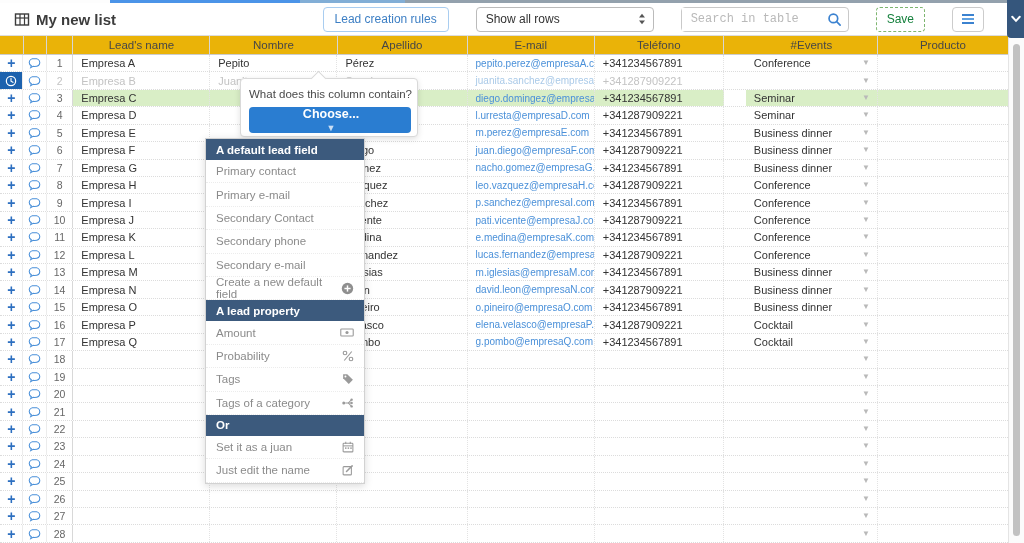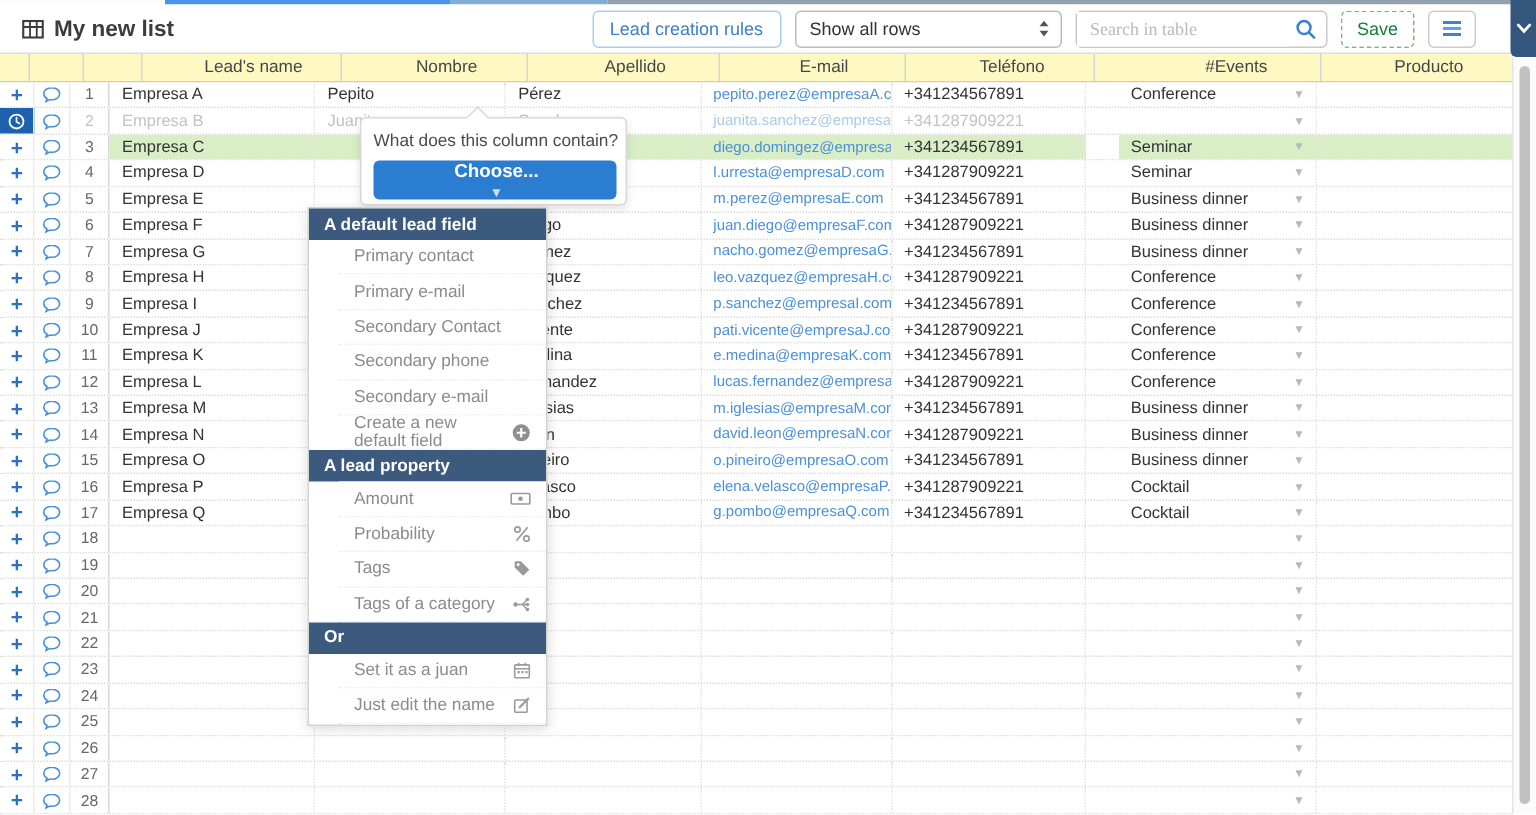--- a/index.html
+++ b/index.html
@@ -12,36 +12,36 @@
   .ts-a { width:110px; background:#fdfdfd; }
   .ts-b { width:190px; background:#4b94e8; }
   .ts-c { width:105px; background:#82aed6; }
   .ts-d { flex:1; background:#93a1ad; }
 
   
   .toolbar { position:absolute; top:3px; left:0; width:1024px; height:33px; background:#fff;
              border-bottom:1px solid #ddd; display:flex; align-items:center; padding:0 40px 0 14px; }
   .title-wrap { display:flex; align-items:center; gap:6px; }
   .page-title { font-size:15px; font-weight:bold; color:#3c3c3c; }
-  .tb-right { margin-left:auto; display:flex; align-items:flex-end; gap:9px; }
+  .tb-right { margin-left:auto; display:flex; align-items:flex-end; gap:27px; }
   .btn { border-radius:4px; background:#fff; font-size:12px; height:25px; display:flex; align-items:center; cursor:pointer; }
   .btn-rules { border:1px solid #a9cdf0; color:#3d7fc4; padding:0 11px; }
   .select-rows { border:1px solid #bbb; color:#333; width:178px; padding:0 6px 0 9px; justify-content:space-between; }
   .search-group { border:1px solid #c9c9c9; border-radius:4px; height:25px; display:flex; align-items:center; width:168px; background:#fff; }
-  .search-input { border:none; outline:none; flex:1; height:100%; padding:0 4px 0 9px; font-size:12px; color:#555; font-family:Liberation Serif, serif; min-width:0; }
+  .search-input { border:none; outline:none; flex:1; height:100%; padding:0 4px 0 9px; font-size:12px; color:#555; font-family:Liberation Mono, monospace; min-width:0; }
   .search-input::placeholder { color:#b9b9b9; }
   .search-btn { width:26px; height:100%; display:flex; align-items:center; justify-content:center; cursor:pointer; }
   .btn-save { border:1px dashed #7db56f; color:#15803d; padding:0 10px; }
   .btn-menu { border:1px solid #ccc; padding:0 8px; }
   .corner-tab { position:absolute; top:0; right:0; width:17px; height:38px; background:#35567c; z-index:40;
                 display:flex; align-items:center; justify-content:center; border-radius:0 0 0 4px; cursor:pointer; }
 
   
   .table-area { position:absolute; top:36px; left:0; width:1008px; height:507px; }
-  .t-head { display:flex; height:19px; background:#fef9c3; border-bottom:1px solid #ccc;gap:16px; }
+  .t-head { display:flex; height:19px; background:#eab308; border-bottom:1px solid #ccc; }
   .h-cell { height:100%; display:flex; align-items:center; justify-content:center; font-size:11.5px; color:#474747;
             border-right:1px solid #d6d6d6; overflow:hidden; white-space:nowrap; cursor:pointer; }
   .t-body { position:relative; }
   .t-row { display:flex; height:17.43px; border-bottom:1px dotted #dcdcdc; background:#fff; }
   .c { height:100%; display:flex; align-items:center; border-right:1px dotted #e3e3e3; overflow:hidden;
        white-space:nowrap; font-size:11px; color:#333; padding:0 0 0 8px; cursor:pointer; }
   .col0 { width:24px; } .col1 { width:24px; } .col2 { width:27px; }
   .col3 { width:140px; } .col4 { width:130px; } .col5 { width:133px; }
   .col6 { width:130px; } .col7 { width:132px; } .col8 { width:135px;margin-left:22px; } .col9 { width:133px; border-right:none; }
   .c.col0, .c.col1, .c.col2 { justify-content:center; padding:0; border-right:1px solid #ececec; }
@@ -67,21 +67,21 @@
                  border-left:1px solid #d9d9d9; border-top:1px solid #d9d9d9; transform:rotate(45deg); }
   .popup-q { font-size:11.5px; color:#4a4a4a; white-space:nowrap; }
   .choose-btn { margin-top:7px; width:162px; height:26px; background:#2a7dd1; border-radius:4px; color:#fff;
                 font-size:12.5px; font-weight:bold; display:flex; align-items:center; justify-content:space-between;
                 padding:0 9px 0 11px; cursor:pointer;flex-direction:column; }
   .choose-caret { font-size:9px; color:rgba(255,255,255,.75); font-weight:normal; }
   .menu { position:absolute; left:205px; top:138px; width:160px; background:#fff; border:1px solid #d2d2d2;
           box-shadow:0 2px 8px rgba(0,0,0,.15); z-index:31; }
   .m-header { background:#3c5a7d; color:#fff; font-size:11.5px; font-weight:bold; padding:4px 10px; height:21px; display:flex; align-items:center; }
   .m-item { height:23.4px; display:flex; align-items:center; justify-content:space-between; padding:0 10px;
-            font-size:11.5px; color:#8b8b8b; border-bottom:1px dotted #ececec; cursor:pointer; background:#fff;margin-left:20px; }
+            font-size:11.5px; color:#8b8b8b; border-bottom:1px dotted #ececec; cursor:pointer; background:#fff; }
   .m-icon { display:flex; align-items:center; color:#9a9a9a; }
   svg { display:block; }
 </style>
 </head>
 <body>
 
 <div class="screen">
 
   <div class="top-strip">
     <div class="ts-a"></div>

